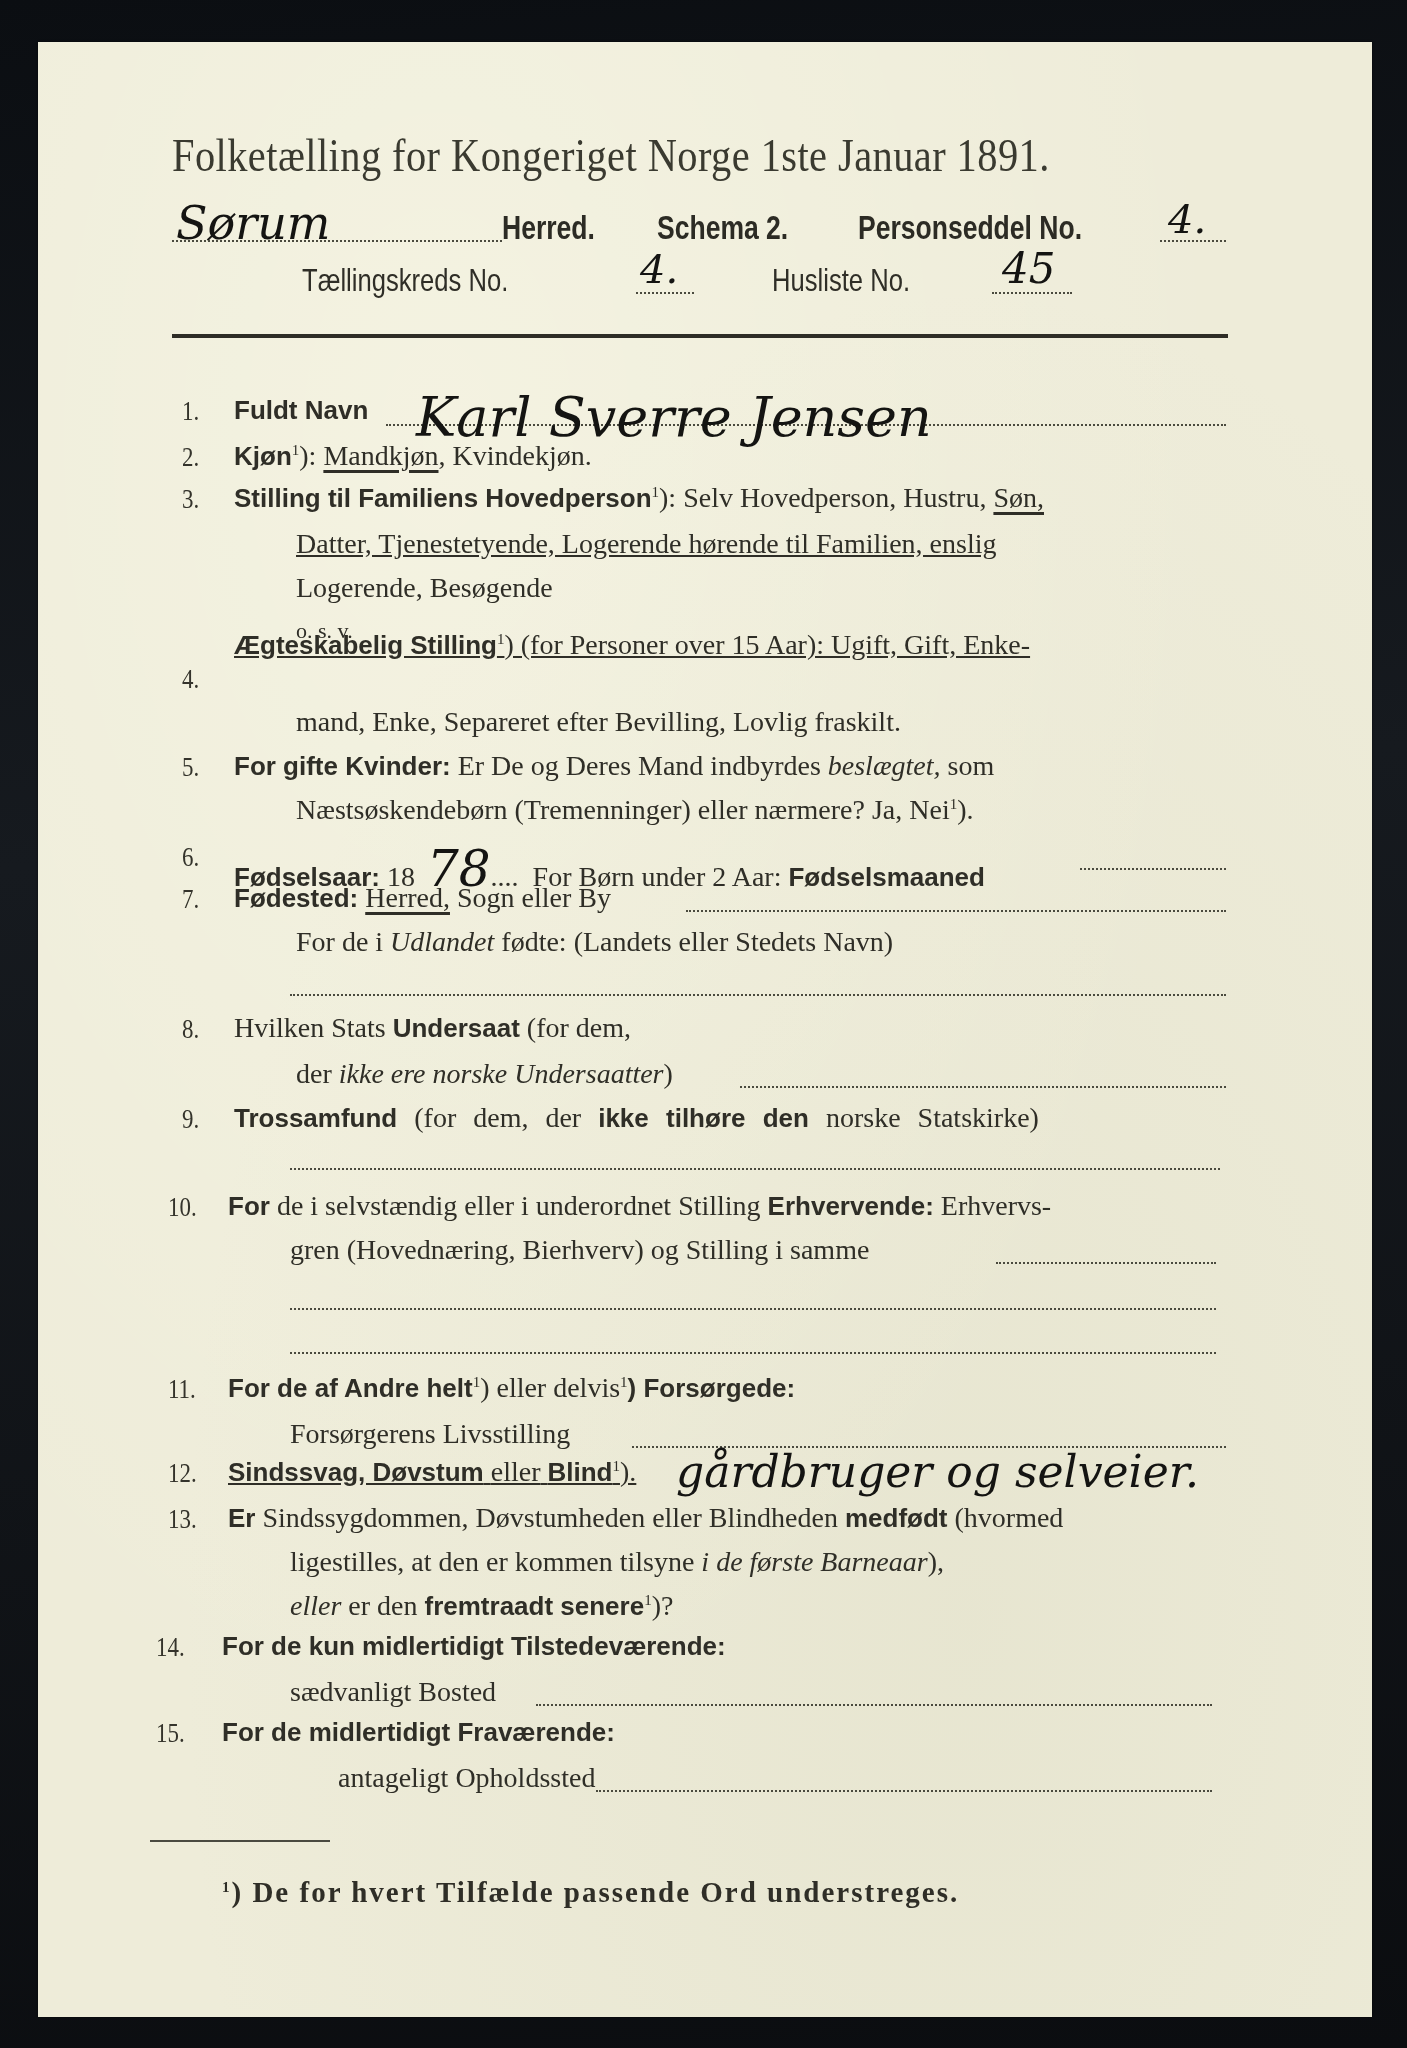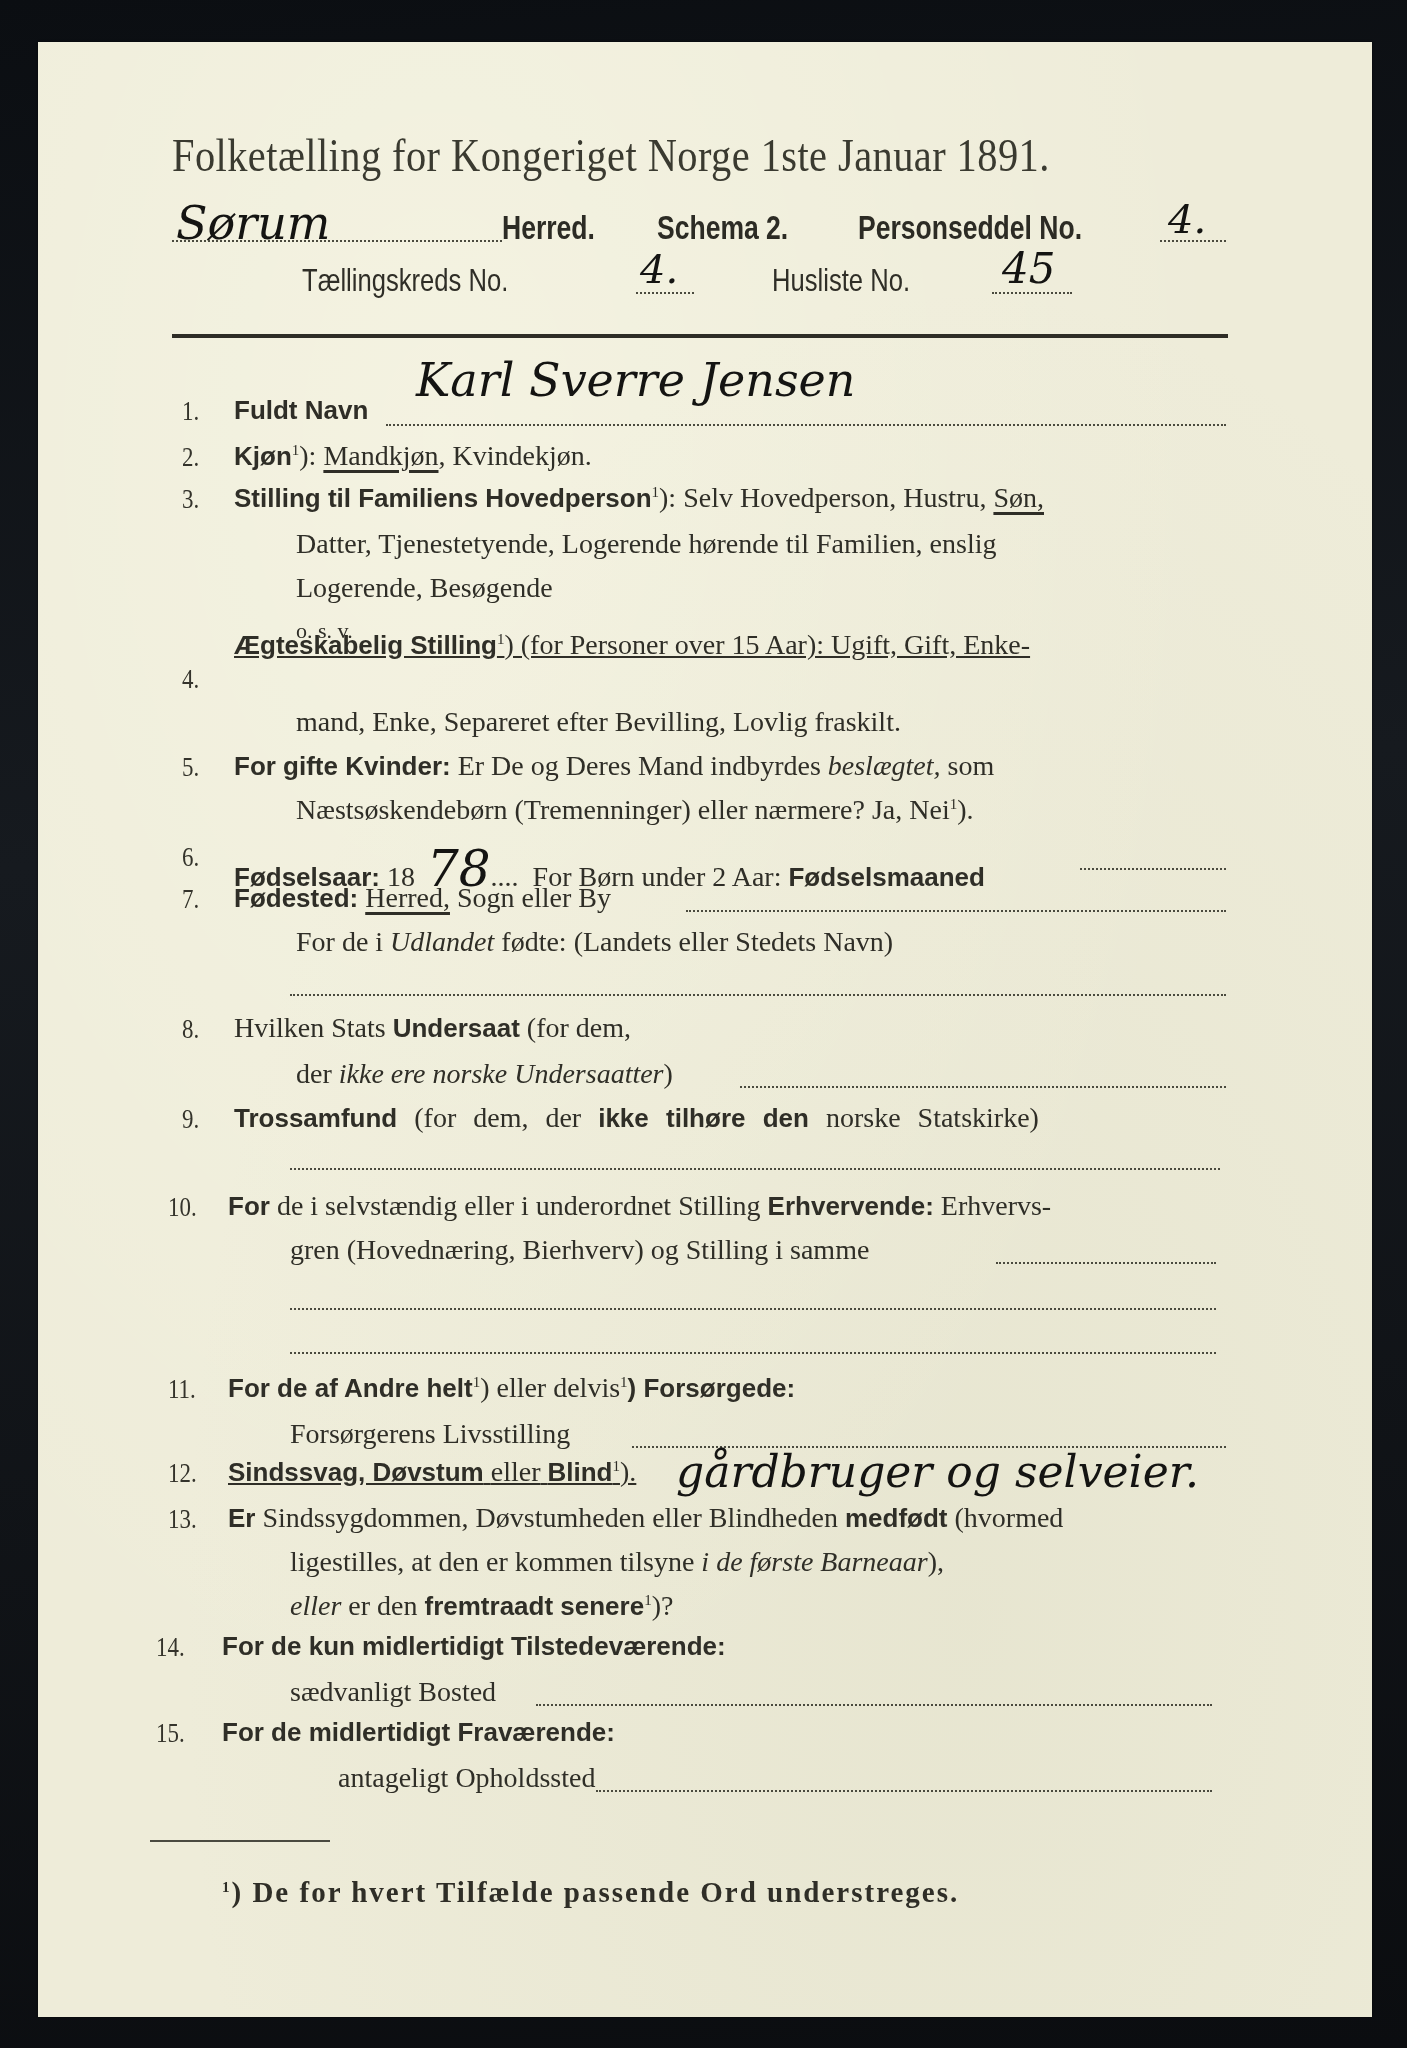--- a/index.html
+++ b/index.html
@@ -78,36 +78,36 @@
 <div class="handwriting" style="left:640px; top:246px; font-size:40px;">4.</div>
 <div class="abs cond" style="left:772px; top:262px; font-size:32px;">Husliste No.</div>
 <div class="dots" style="left:992px; width:80px; top:292px;"></div>
 <div class="handwriting" style="left:1002px; top:244px; font-size:42px;">45</div>
 
 <div class="rule-thick"></div>
 
 <div class="item-num" style="left:182px; top:396px;">1.</div>
 <div class="line" style="left:234px; top:394px;"><span class="b">Fuldt Navn</span></div>
 <div class="dots" style="left:386px; width:840px; top:424px;"></div>
-<div class="handwriting" style="left:416px; top:353px; font-size:46px;">Karl Sverre Jensen</div>
+<div class="handwriting" style="left:416px; top:386px; font-size:54px;">Karl Sverre Jensen</div>
 
 <div class="item-num" style="left:182px; top:442px;">2.</div>
 <div class="line" style="left:234px; top:440px;">
   <span class="b">Kjøn</span><span class="sup">1</span><span>):</span>
   <span class="u">Mandkjøn</span>,
   <span>Kvindekjøn.</span>
 </div>
 
 <div class="item-num" style="left:182px; top:484px;">3.</div>
 <div class="line" style="left:234px; top:482px;">
   <span class="b">Stilling til Familiens Hovedperson</span><span class="sup">1</span><span>):</span>
   <span>Selv Hovedperson, Hustru,</span>
   <span class="u">Søn,</span>
 </div>
-<div class="line" style="left:296px; top:528px;">Datter, Tjenestetyende, Logerende hørende til Familien, enslig</div>
+<div class="line" style="left:296px; top:528px;text-decoration:underline;">Datter, Tjenestetyende, Logerende hørende til Familien, enslig</div>
 <div class="line" style="left:296px; top:572px;">Logerende, Besøgende</div>
 <div class="line" style="left:296px; top:618px; font-size:22px;">o. s. v.</div>
 
 <div class="item-num" style="left:182px; top:664px;">4.</div>
 <div class="line" style="left:234px; top:629px;text-decoration:underline;">
   <span class="b">Ægteskabelig Stilling</span><span class="sup">1</span><span>) (for Personer over 15 Aar): Ugift, Gift, Enke-</span>
 </div>
 <div class="line" style="left:296px; top:706px;">mand, Enke, Separeret efter Bevilling, Lovlig fraskilt.</div>
 
 <div class="item-num" style="left:182px; top:752px;">5.</div>

